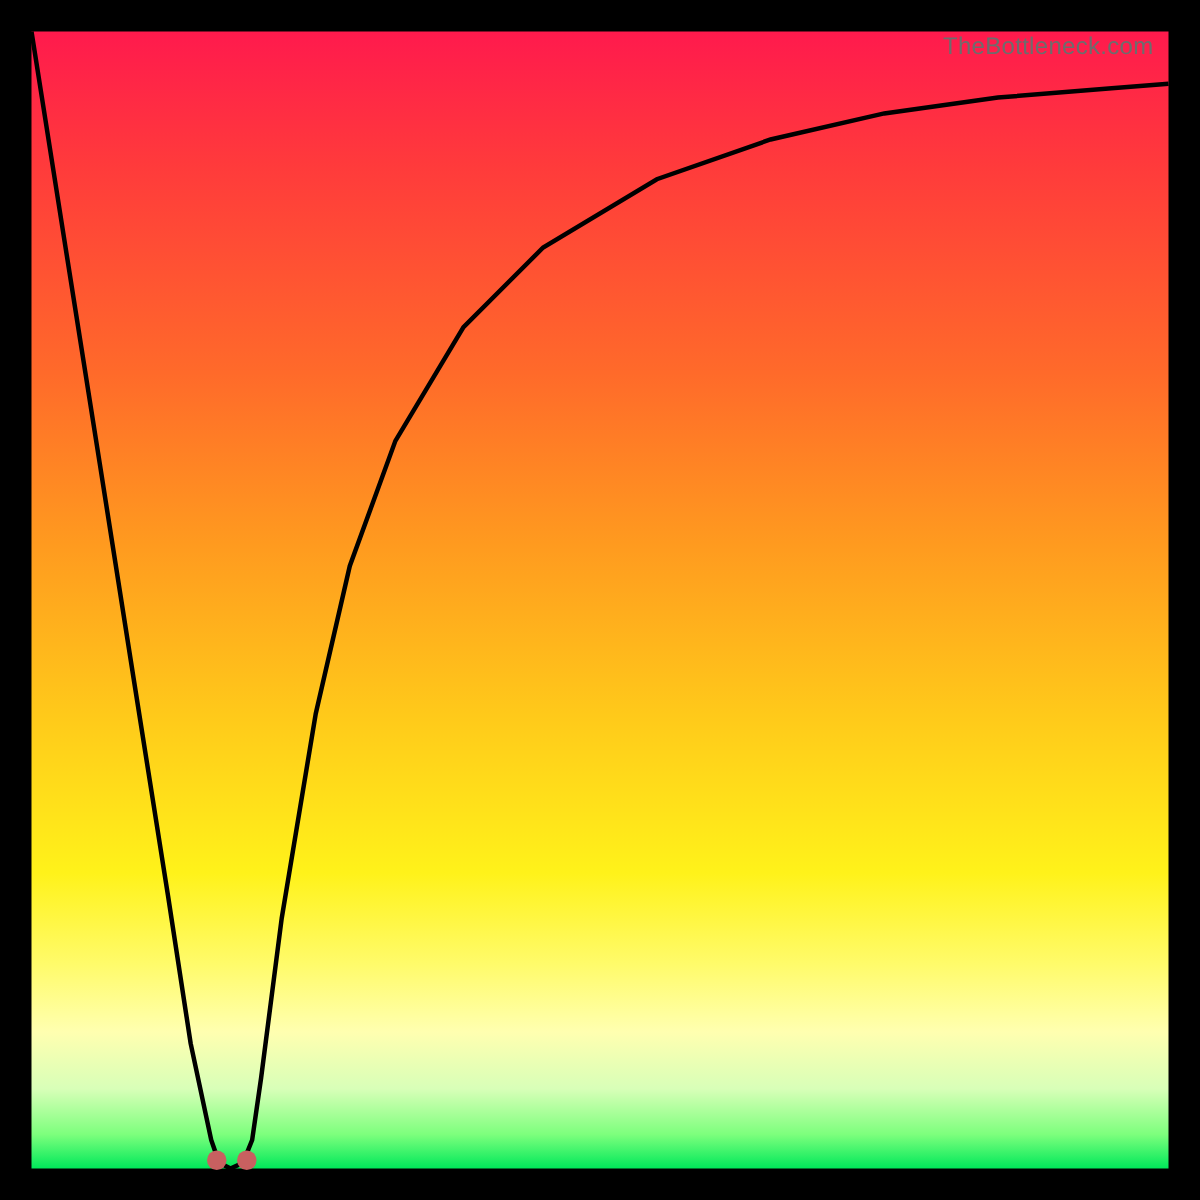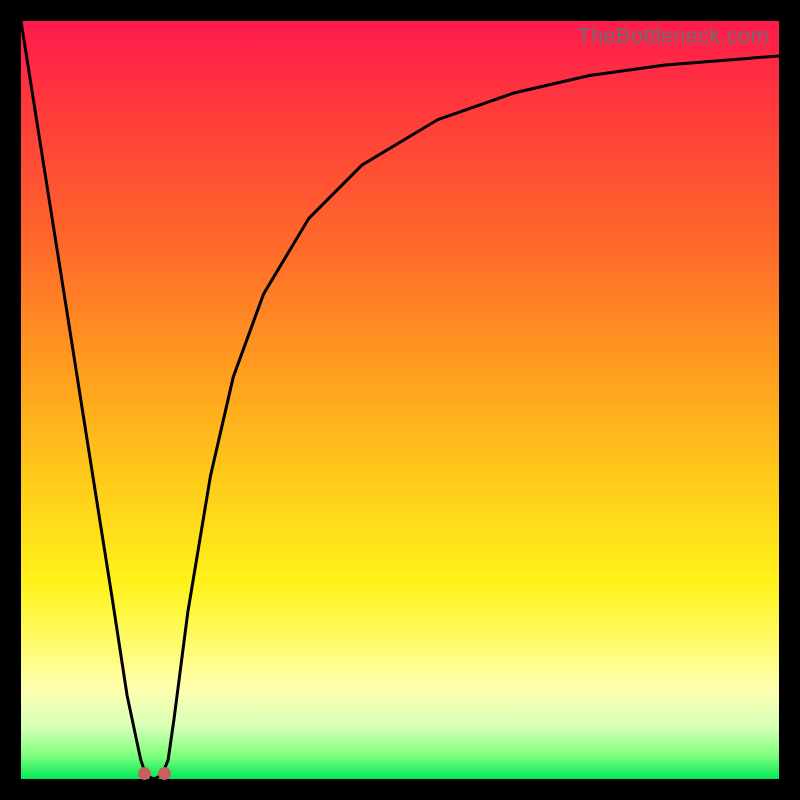--- a/index.html
+++ b/index.html
@@ -29,21 +29,21 @@
       #d8ffb8 93%,
       #7dff7d 97%,
       #00e85a 100%
     );
   }
   .watermark {
     position: absolute;
     top: 2px;
     right: 10px;
     color: #6d6d6d;
-    font-size: 22px;
+    font-size: 16px;
     font-weight: 500;
     letter-spacing: 0.2px;
     user-select: none;
   }
   svg.curve {
     position: absolute;
     left: 0;
     top: 0;
     width: 758px;
     height: 758px;

